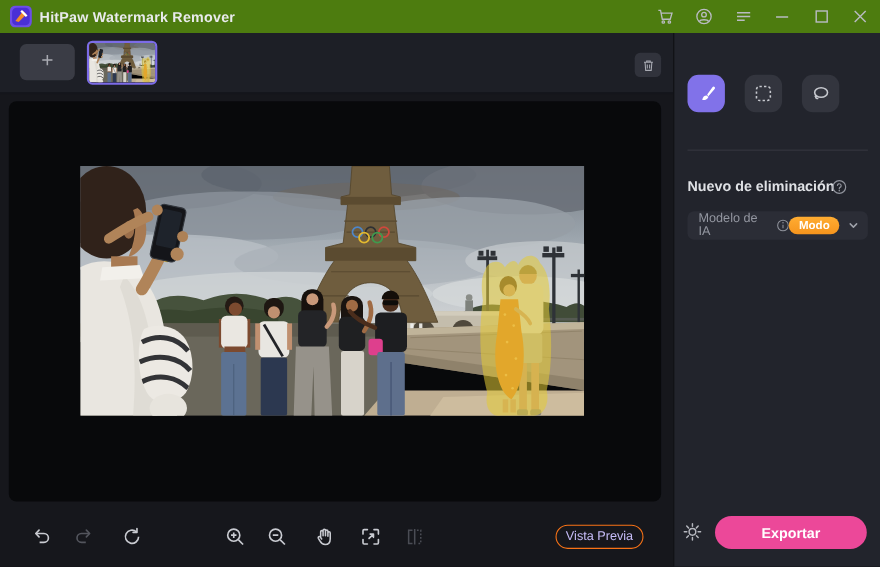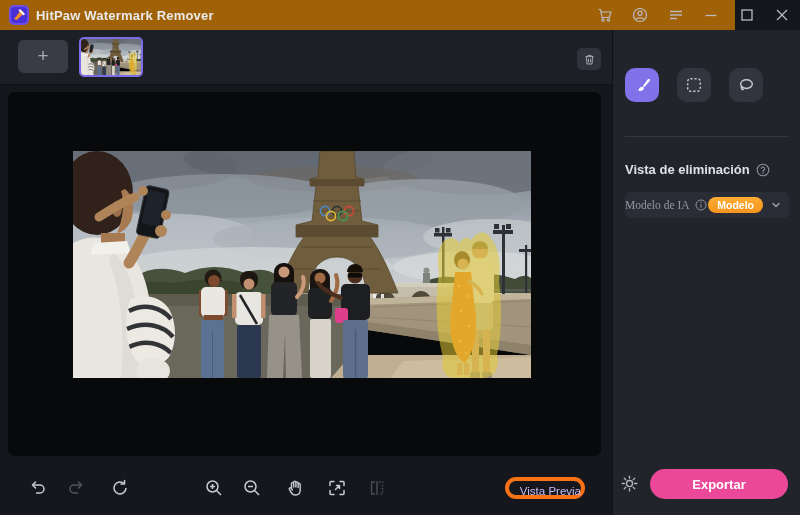--- a/index.html
+++ b/index.html
@@ -1,20 +1,20 @@
 <!DOCTYPE html>
 <html><head>
 <meta charset="utf-8">
 <style>
   * { margin:0; padding:0; box-sizing:border-box; }
   html,body { width:800px; height:515px; overflow:hidden; background:#16171C;
     font-family:"Liberation Sans", sans-serif; }
 
   
-  #titlebar { position:absolute; left:0; top:0; width:735px; height:30px; background:#a16207; }
+  #titlebar { position:absolute; left:0; top:0; width:800px; height:30px; background:#4d7c0f; }
   #app-logo { position:absolute; left:9px; top:5px; width:20px; height:20px; }
   #app-title { position:absolute; left:36px; top:8px; font-size:13px; font-weight:bold; color:#E9EAEC; letter-spacing:.2px; }
   .tb-ico { position:absolute; top:7px; width:16px; height:16px; cursor:pointer; }
   .tb-ico svg { width:100%; height:100%; }
 
   
   #thumbbar { position:absolute; left:0; top:30px; width:612px; height:55px; background:#1D1F26; border-bottom:1px solid #101116; }
   #add-image-button { position:absolute; left:18px; top:10px; width:50px; height:33px; background:#3A3C45; border-radius:6px;
     color:#A7A9B0; font-size:19px; line-height:31px; text-align:center; cursor:pointer; }
   #thumb-selected { position:absolute; left:79px; top:7px; width:64px; height:40px; border:2px solid #7C6CE8; border-radius:5px;
@@ -25,34 +25,34 @@
 
   
   #workarea { position:absolute; left:0; top:86px; width:612px; height:429px; background:#16171C; }
   #canvas { position:absolute; left:8px; top:6px; width:593px; height:364px; background:#08090B; border-radius:7px; overflow:hidden; }
   #photo { position:absolute; left:65px; top:59px; width:458px; height:227px; cursor:crosshair; }
 
   
   .tool-ico { position:absolute; top:393px; width:18px; height:18px; cursor:pointer; }
   .tool-ico svg { width:100%; height:100%; }
   .tool-ico.disabled { cursor:default; }
-  #preview-button { position:absolute; left:505px; top:391px; width:80px; height:22px; border:4px solid #f97316; border-radius:12px;
-    color:#C6BCF8; font-size:11.5px; line-height:20px; text-align:right; cursor:pointer; background:transparent; }
+  #preview-button { position:absolute; left:505px; top:391px; width:80px; height:22px; border:1px solid #f97316; border-radius:12px;
+    color:#C6BCF8; font-size:11.5px; line-height:20px; text-align:center; cursor:pointer; background:transparent; }
 
   
   #sidebar { position:absolute; left:612px; top:30px; width:188px; height:485px; background:#22242C; border-left:1px solid #0E0F13; }
   .side-title { position:absolute; left:12px; font-size:13px; font-weight:bold; color:#DFE1E5; }
   .tool-btn { position:absolute; top:38px; width:34px; height:34px; border-radius:10px; background:#33353E; cursor:pointer;
     display:flex; align-items:center; justify-content:center; }
   .tool-btn.selected { background:#8172E9; }
   #side-divider { position:absolute; left:12px; top:106px; width:164px; height:1px; background:#35373F; }
   #mode-help-icon { position:absolute; left:143px; top:133px; width:14px; height:14px; cursor:pointer; }
   #model-dropdown { position:absolute; left:12px; top:162px; width:164px; height:26px; background:#2B2D36; border-radius:6px;
     cursor:pointer; display:flex; align-items:center; }
-  #model-label { font-size:11.5px; color:#9396A0;font-family:Liberation Serif, serif; }
+  #model-label { margin-left:10px; font-size:11.5px; color:#9396A0; }
   #model-info-icon { margin-left:5px; width:12px; height:12px; }
   #model-badge { margin-left:auto; background:linear-gradient(#FFAD32,#F6941D); color:#fff; font-size:10.5px; font-weight:bold;
     padding:2px 9px; border-radius:9px; }
   #model-chevron { margin:0 8px 0 8px; width:10px; height:10px; }
   #settings-icon { position:absolute; left:620px; top:474px; width:19px; height:19px; cursor:pointer; }
   #export-button { position:absolute; left:650px; top:469px; width:138px; height:30px; background:#ec4899; border:none; border-radius:16px;
     color:#FFFFFF; font-size:13px; font-weight:bold; cursor:pointer; font-family:"Liberation Sans",sans-serif; }
 </style>
 </head>
 <body>
@@ -373,37 +373,37 @@
   <div class="tool-btn" style="left:116px">
     <svg viewBox="0 0 20 20" width="18" height="18" fill="none">
       <ellipse cx="10.5" cy="9" rx="6.5" ry="4.8" stroke="#C6C8CE" stroke-width="1.6"></ellipse>
       <path d="M5.5,12.5 C4.5,14 5.5,15.5 7,15" stroke="#C6C8CE" stroke-width="1.6" stroke-linecap="round"></path>
       <circle cx="5.3" cy="12.8" r="1.3" fill="#C6C8CE"></circle>
     </svg>
   </div>
 
   <div id="side-divider"></div>
 
-  <span class="side-title" style="top:132px">Vista de eliminación</span>
+  <span class="side-title" style="top:132px">Nuevo de eliminación</span>
   <span id="mode-help-icon">
     <svg viewBox="0 0 14 14" fill="none" stroke="#8F929B" stroke-width="1.1">
       <circle cx="7" cy="7" r="5.8"></circle>
         <path d="M5.3,5.5 a1.7,1.7 0 1 1 2.4,1.8 c-.5,.3 -.7,.6 -.7,1.2" stroke-linecap="round"></path>
         <circle cx="7" cy="10.3" r=".7" fill="#8F929B" stroke="none"></circle>
     </svg>
   </span>
 
   <div id="model-dropdown">
     <span id="model-label">Modelo de IA</span>
     <svg id="model-info-icon" viewBox="0 0 12 12" fill="none" stroke="#8F929B" stroke-width="1">
       <circle cx="6" cy="6" r="5"></circle>
         <line x1="6" y1="5.2" x2="6" y2="8.6"></line>
         <circle cx="6" cy="3.4" r=".7" fill="#8F929B" stroke="none"></circle>
     </svg>
-    <span id="model-badge">Modelo</span>
+    <span id="model-badge">Modo</span>
     <svg id="model-chevron" viewBox="0 0 10 10" fill="none" stroke="#9FA2AA" stroke-width="1.4">
       <path d="M2,3.5 L5,6.5 L8,3.5" stroke-linecap="round" stroke-linejoin="round"></path>
     </svg>
   </div>
 </div>
 
 <span id="settings-icon">
   <svg viewBox="0 0 20 20" fill="none" stroke="#B4B6BD" stroke-width="1.4">
     <circle cx="10" cy="10" r="3.2"></circle>
     <path d="M10,2.2 V4.6 M10,15.4 V17.8 M2.2,10 H4.6 M15.4,10 H17.8 M4.5,4.5 L6.2,6.2 M13.8,13.8 L15.5,15.5 M15.5,4.5 L13.8,6.2 M6.2,13.8 L4.5,15.5" stroke-linecap="round"></path>

